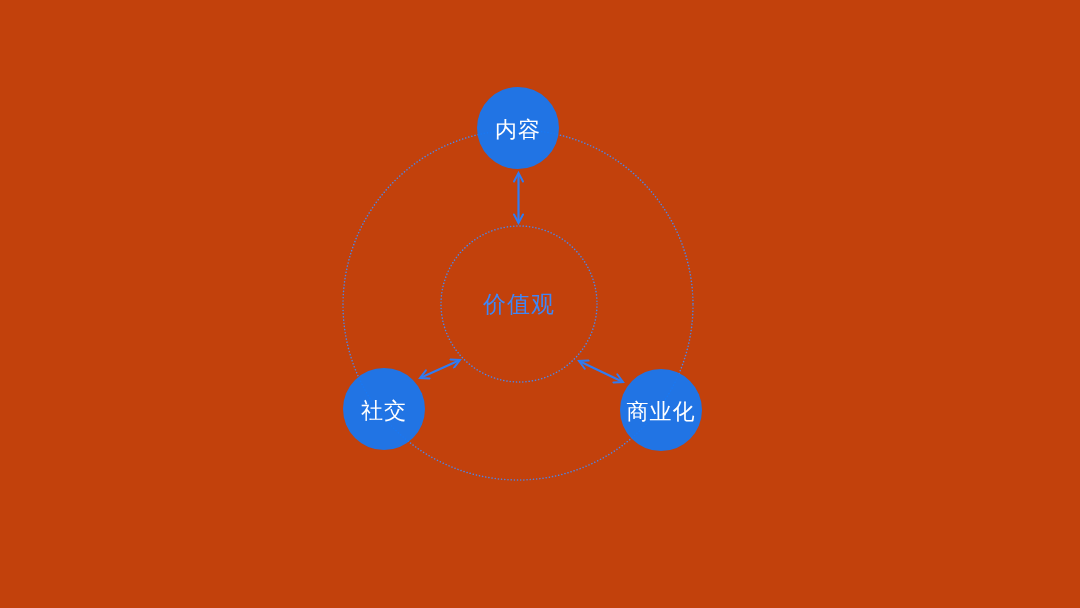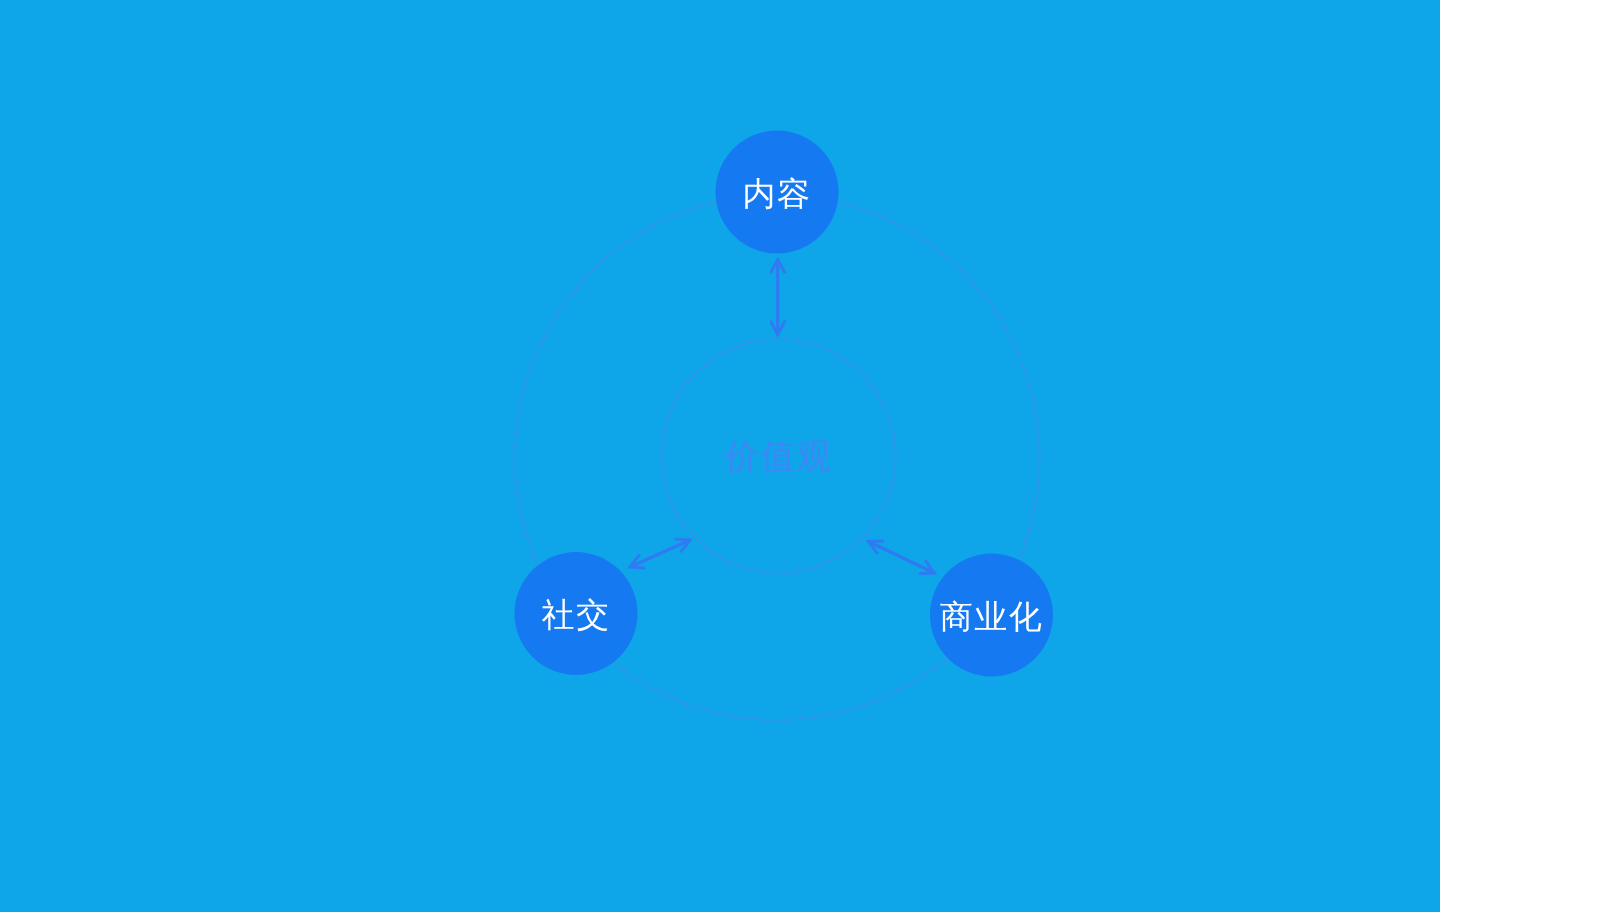--- a/index.html
+++ b/index.html
@@ -2,23 +2,23 @@
 <html><head>
 <meta charset="utf-8">
 <style>
   html, body {
     margin: 0;
     padding: 0;
     background: #ffffff;
   }
   .stage {
     position: relative;
-    width: 960px;
+    width: 1080px;
     height: 608px;
-    background: #0ea5e9;
+    background: #c2410c;
     overflow: hidden;
     font-family: "Liberation Sans", "DejaVu Sans", sans-serif;
   }
   svg { display: block; }
   .node-label {
     fill: #ffffff;
     font-size: 22px;
     font-family: "Liberation Sans", "DejaVu Sans", sans-serif;
     letter-spacing: 1px;
   }

